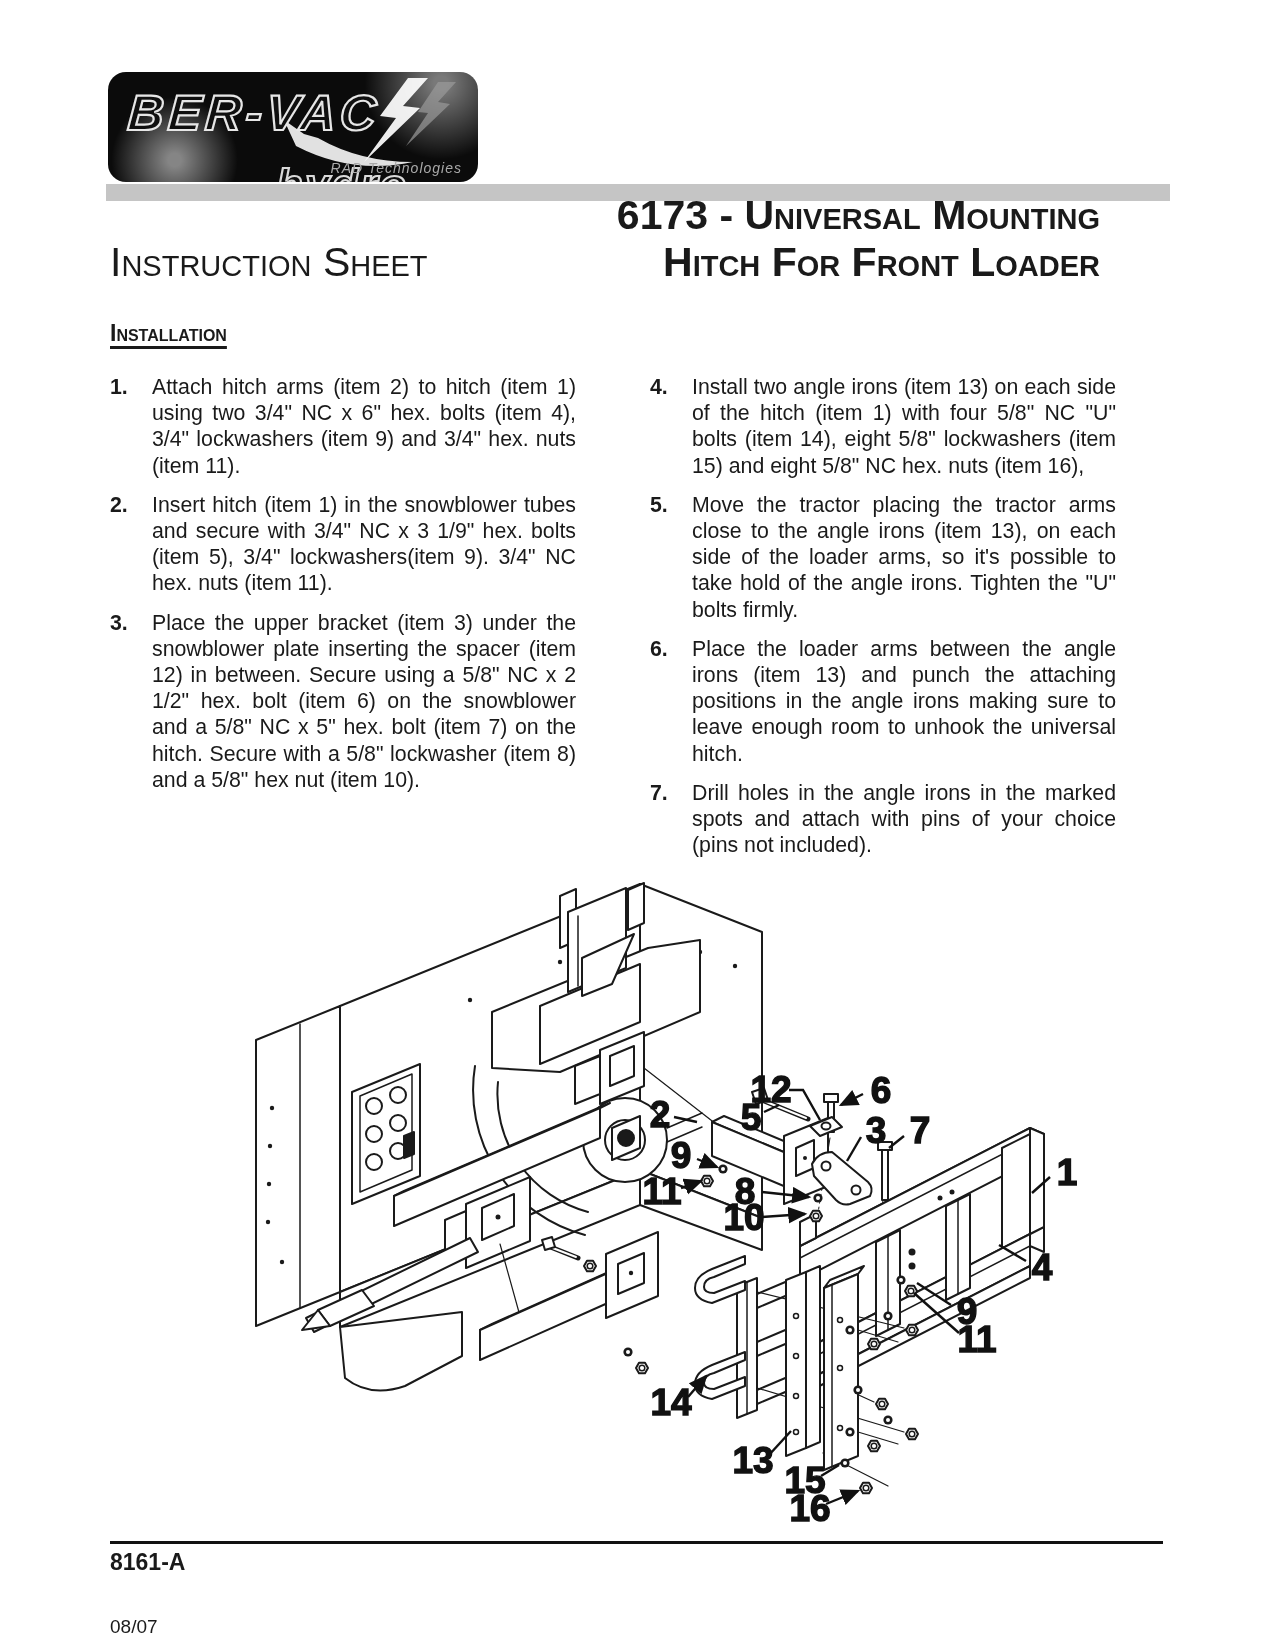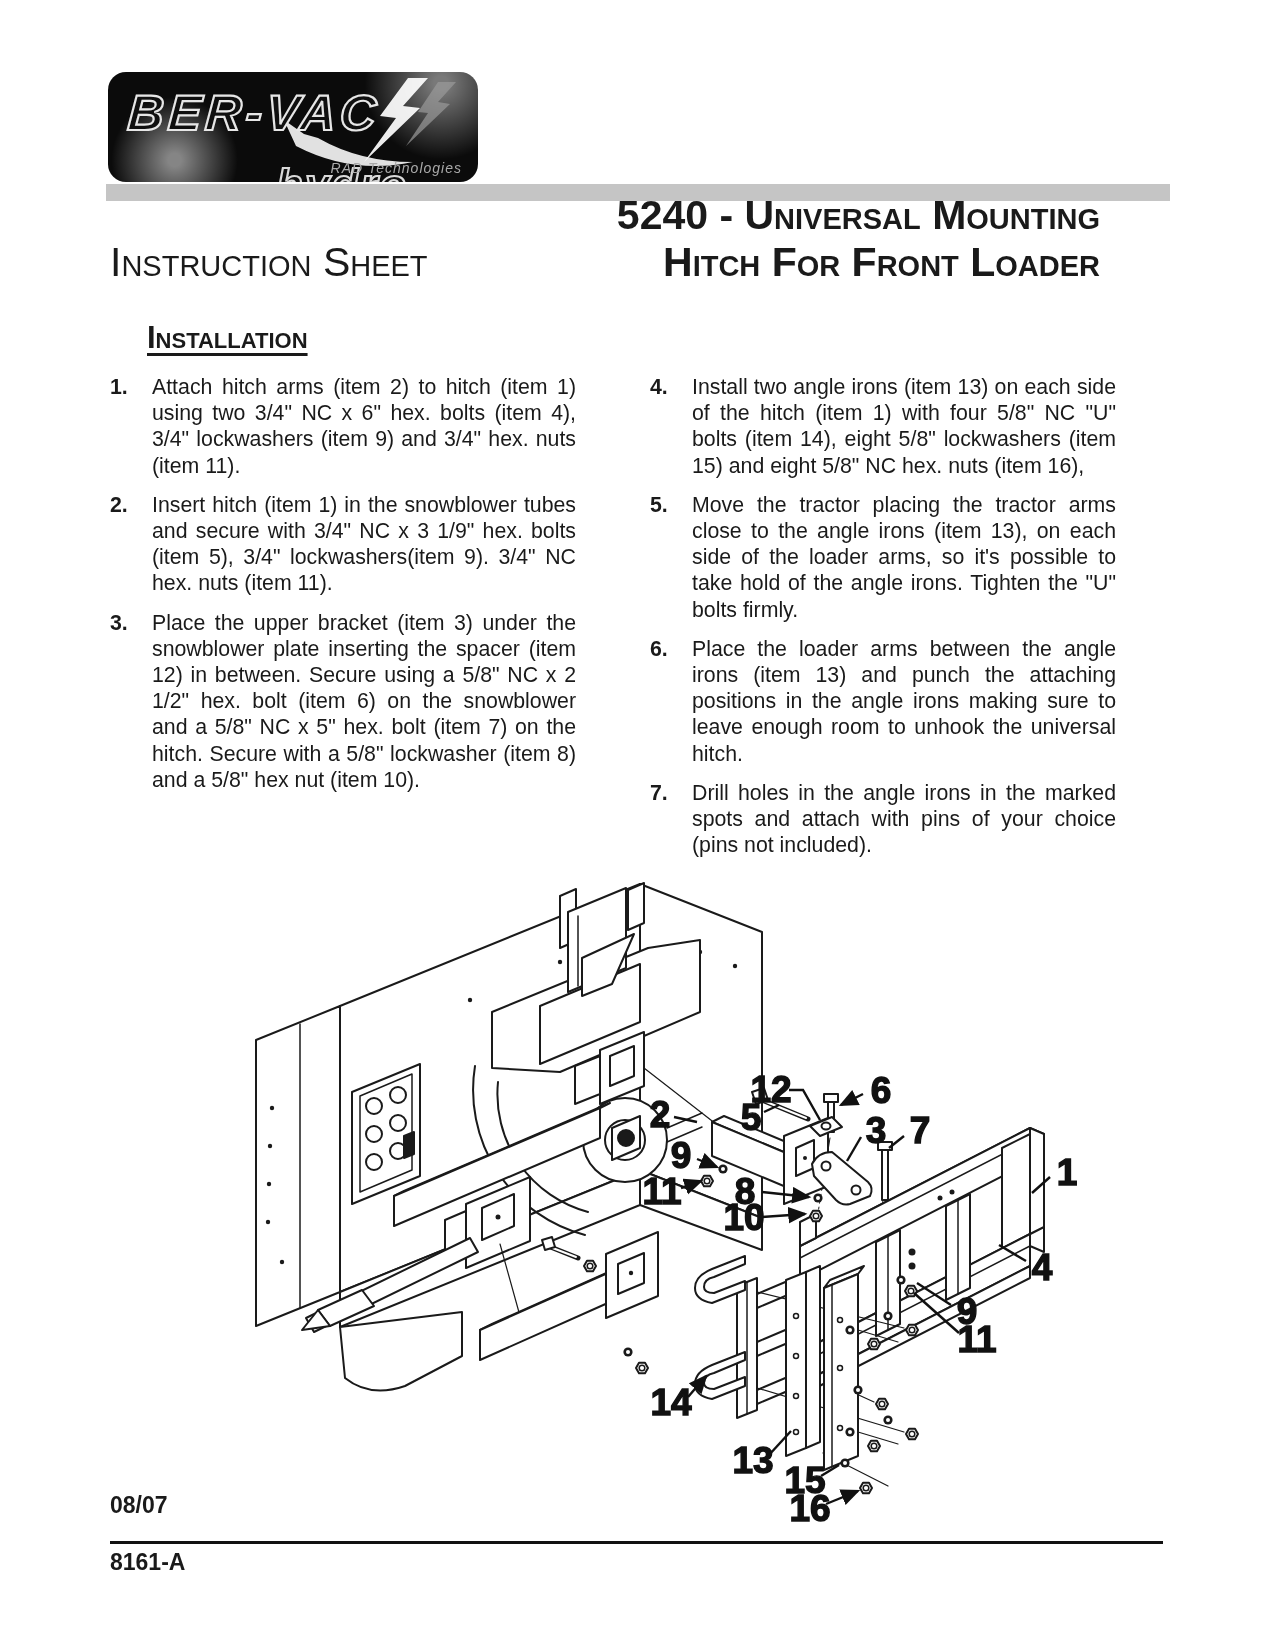--- a/index.html
+++ b/index.html
@@ -40,39 +40,38 @@
   .doc-title{
     position:absolute;left:110px;top:239px;
     font-size:41px;font-weight:normal;font-variant:small-caps;letter-spacing:0px;white-space:nowrap;
   }
   .prod-title{
     position:absolute;right:175px;top:192px;text-align:right;
     font-size:41px;font-weight:bold;font-variant:small-caps;line-height:47px;white-space:nowrap;
   }
   .section-heading{
     position:absolute;left:110px;top:320px;
-    font-size:31px;font-weight:bold;font-variant:small-caps;
+    font-size:23px;font-weight:bold;font-variant:small-caps;
     text-decoration:underline;text-decoration-thickness:3px;text-underline-offset:5px;
     white-space:nowrap;
-    margin-left:37px;
   }
   
   .col{position:absolute;top:374px;width:466px;}
   .col-left{left:110px;}
   .col-right{left:650px;}
   .step{display:flex;margin-bottom:13px;font-size:21.3px;line-height:26.2px;}
   .step-num{flex:none;width:34px;font-weight:bold;}
   .step-text{flex:1;text-align:justify;margin-left:8px;}
   
   .diagram{position:absolute;left:0;top:0;width:1229px;height:1650px;}
   .diagram svg{display:block;}
   
   .footline{position:absolute;left:110px;top:1541px;width:1053px;height:3px;background:#111;}
   .footer-doc{position:absolute;left:110px;top:1549px;font-size:23px;font-weight:bold;}
-  .footer-date{position:absolute;left:110px;top:1492px;font-size:23px;font-weight:bold;}
+  .footer-date{position:absolute;left:110px;top:1616px;font-size:19px;font-weight:normal;}
 </style>
 </head>
 <body>
 
 <div class="page">
 
   <div class="logo">
     <svg class="logo-art" viewBox="0 0 370 110">
 
       <polygon points="300,6 272,44 288,46 256,90 312,36 295,34 320,6" fill="#ffffff" opacity="0.92"></polygon>
@@ -81,21 +80,21 @@
       <path d="M196,62 L176,48 L188,74 Q244,103 305,90 Q252,90 210,66 Z" fill="#ffffff" opacity="0.88"></path>
     </svg>
     <div class="logo-brand">BER-VAC</div>
     <div class="logo-sub">hydro</div>
     <div class="logo-tag">RAD Technologies</div>
   </div>
 
   <div class="graybar"></div>
 
   <div class="prod-title">
-    <div>5240 - Universal Mounting</div>
+    <div>6173 - Universal Mounting</div>
     <div>Hitch For Front Loader</div>
   </div>
   <div class="doc-title">Instruction Sheet</div>
 
   <div class="section-heading">Installation</div>
 
   <div class="col col-left" id="col-left">
       <div class="step">
         <div class="step-num">1.</div>
         <div class="step-text">Attach hitch arms (item 2) to hitch (item 1) using two 3/4" NC x 6" hex. bolts (item 4), 3/4" lockwashers (item 9) and 3/4" hex. nuts (item 11).</div>

